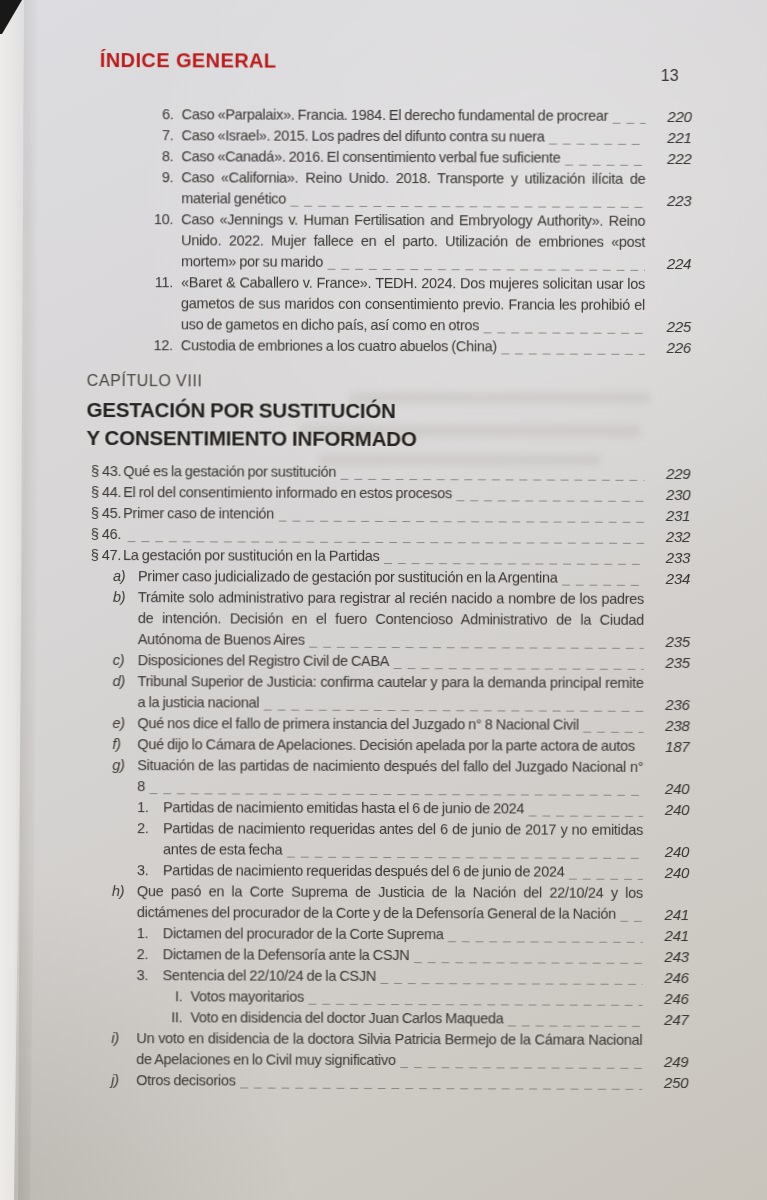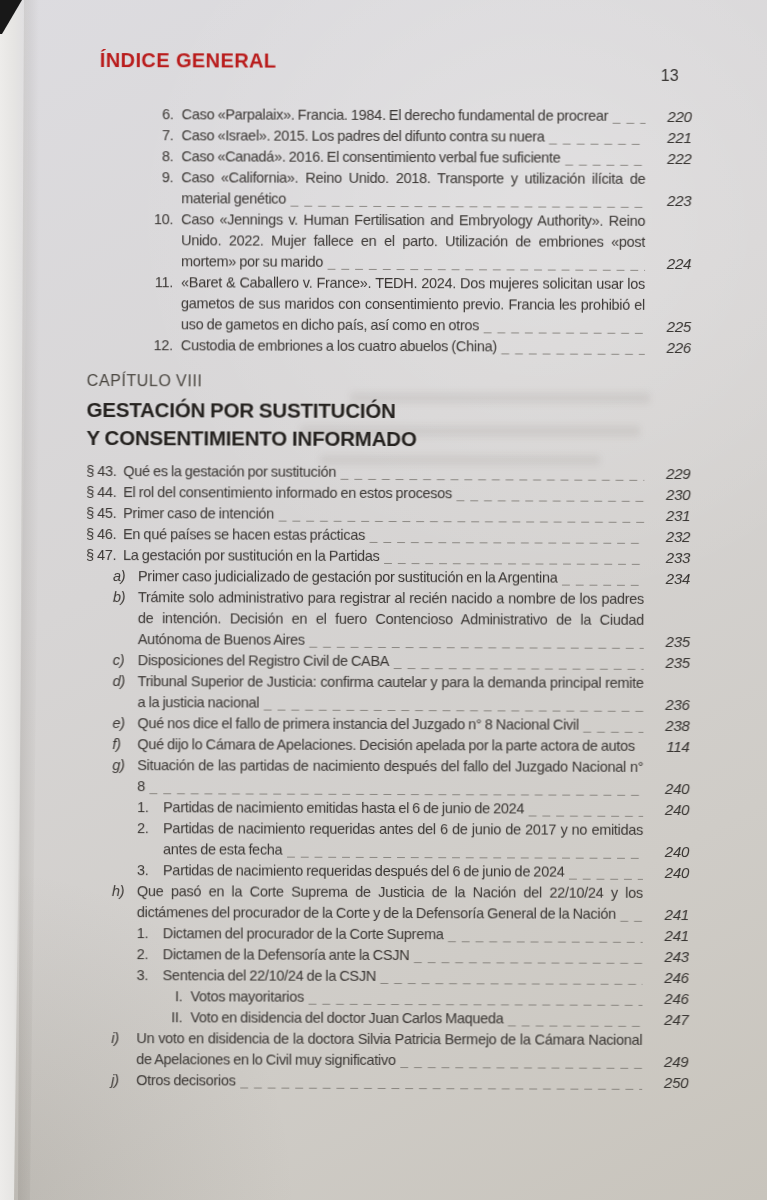--- a/index.html
+++ b/index.html
@@ -57,21 +57,21 @@
   .lead{display:inline-block;width:0;white-space:nowrap;overflow:visible;color:#7b7772;}
   .lead::after{
     content:"\00a0 _\00a0_\00a0_\00a0_\00a0_\00a0_\00a0_\00a0_\00a0_\00a0_\00a0_\00a0_\00a0_\00a0_\00a0_\00a0_\00a0_\00a0_\00a0_\00a0_\00a0_\00a0_\00a0_\00a0_\00a0_\00a0_\00a0_\00a0_\00a0_\00a0_\00a0_\00a0_\00a0_\00a0_\00a0_\00a0_\00a0_\00a0_\00a0_\00a0_\00a0_\00a0_\00a0_\00a0_\00a0_\00a0_\00a0_\00a0_\00a0_\00a0_";
     font-size:13.5px;letter-spacing:1.5px;
   }
   .nolead .lead::after{content:"";}
   .pg{flex:none;width:46px;text-align:right;align-self:flex-end;color:#363330;font-size:15px;font-style:italic;}
 
   
   .lv0 .mk{width:86px;margin-right:8px;}
-  .lvS .mk{width:35px;margin-right:2px;text-align:left;}
+  .lvS .mk{width:35px;margin-right:2px;text-align:right;}
   .lvA{padding-left:27px;} .lvA .mk{width:17px;margin-right:8px;text-align:left;font-style:italic;}
   .lv1{padding-left:52px;} .lv1 .mk{width:16px;margin-right:10px;text-align:left;}
   .lvR{padding-left:80px;} .lvR .mk{width:18px;margin-right:8px;}
 
   .chapter{margin:13px 0 0 0;}
   .chapter-label{font-size:16px;letter-spacing:0.6px;color:#49453f;line-height:24px;}
   .chapter-title{margin:3px 0 0 0;font-size:20.5px;font-weight:bold;line-height:28px;
                  letter-spacing:-0.2px;color:#262320;}
   .sections{margin-top:9px;}
 </style>
@@ -147,21 +147,21 @@
         <span class="mid"><span class="txt">El rol del consentimiento informado en estos procesos</span><span class="lead"></span></span>
         <span class="pg">230</span>
       </div>
       <div class="row lvS">
         <span class="mk">§ 45.</span>
         <span class="mid"><span class="txt">Primer caso de intención</span><span class="lead"></span></span>
         <span class="pg">231</span>
       </div>
       <div class="row lvS">
         <span class="mk">§ 46.</span>
-        <span class="mid"><span class="txt">En qué países se hacen estas prácticas</span><span class="lead"></span></span>
+        <span class="mid"><span class="lead"></span></span>
         <span class="pg">232</span>
       </div>
       <div class="row lvS">
         <span class="mk">§ 47.</span>
         <span class="mid"><span class="txt">La gestación por sustitución en la Partidas</span><span class="lead"></span></span>
         <span class="pg">233</span>
       </div>
 
       <div class="row lvA">
         <span class="mk">a)</span>
@@ -184,21 +184,21 @@
         <span class="pg">236</span>
       </div>
       <div class="row lvA">
         <span class="mk">e)</span>
         <span class="mid"><span class="txt">Qué nos dice el fallo de primera instancia del Juzgado n° 8 Nacional Civil</span><span class="lead"></span></span>
         <span class="pg">238</span>
       </div>
       <div class="row lvA nolead">
         <span class="mk">f)</span>
         <span class="mid"><span class="txt">Qué dijo lo Cámara de Apelaciones. Decisión apelada por la parte actora de autos</span><span class="lead"></span></span>
-        <span class="pg">114</span>
+        <span class="pg">187</span>
       </div>
       <div class="row lvA">
         <span class="mk">g)</span>
         <span class="mid"><span class="txt">Situación de las partidas de nacimiento después del fallo del Juzgado Nacional n° 8</span><span class="lead"></span></span>
         <span class="pg">240</span>
       </div>
       <div class="row lv1">
         <span class="mk">1.</span>
         <span class="mid"><span class="txt">Partidas de nacimiento emitidas hasta el 6 de junio de 2024</span><span class="lead"></span></span>
         <span class="pg">240</span>

